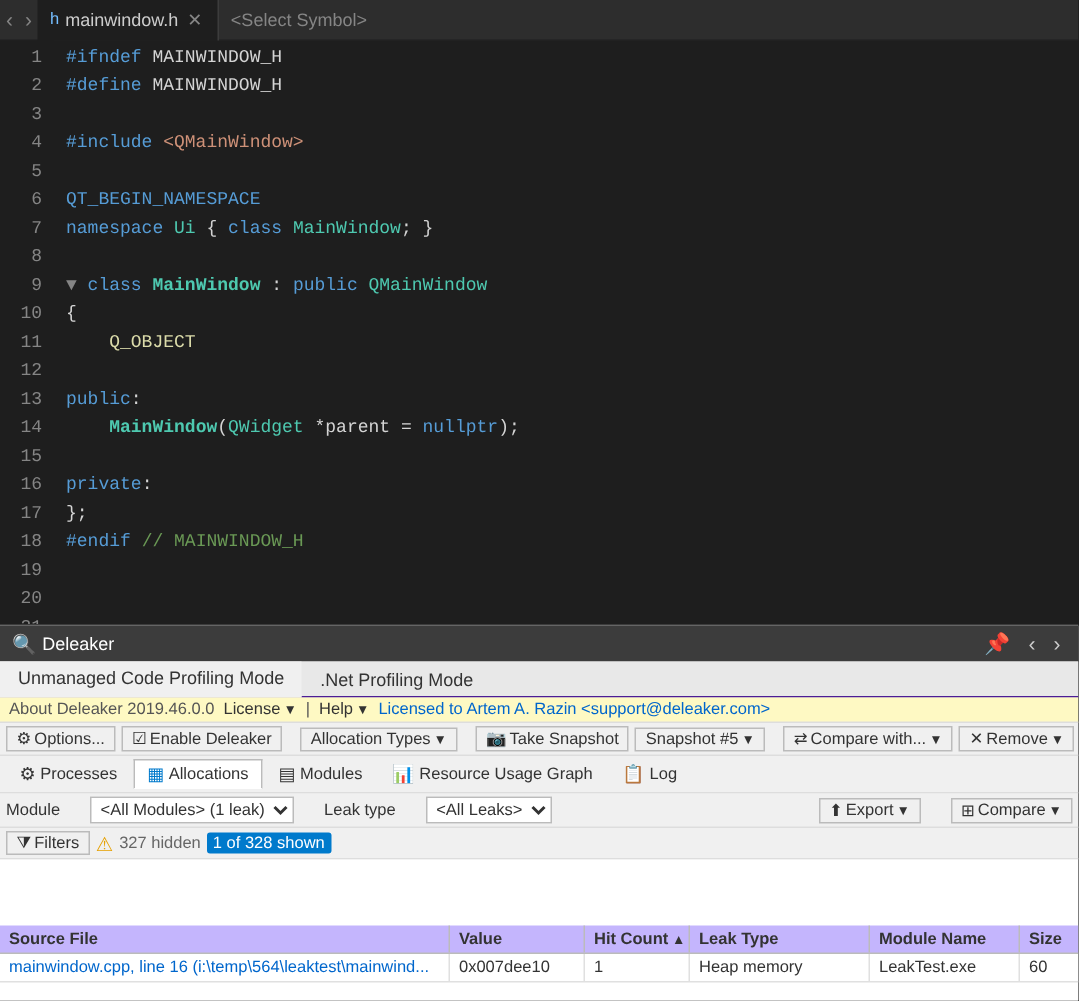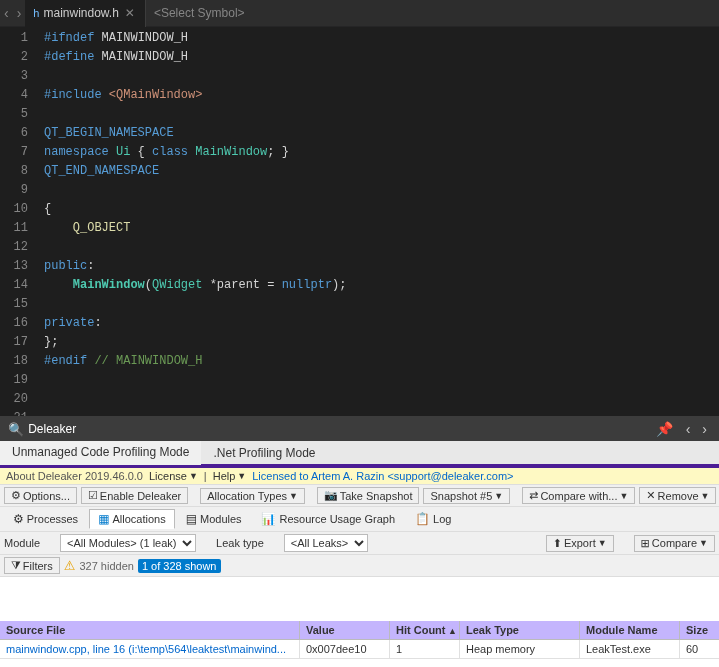--- a/index.html
+++ b/index.html
@@ -28,21 +28,21 @@
     .tab-select-symbol { color: #858585; padding: 0 8px; font-size: 12px; }
 
     
     .deleaker-panel { background: #f0f0f0; color: #000; height: 277px; display: flex; flex-direction: column; }
 
     
     .deleaker-titlebar { background: #3c3c3c; color: #fff; height: 24px; display: flex; align-items: center; padding: 0 8px; font-size: 12px; gap: 4px; }
     .titlebar-btn { background: none; border: none; color: #ccc; cursor: pointer; padding: 0 4px; font-size: 14px; }
 
     
-    .mode-tabs { background: #e8e8e8; display: flex; align-items: center; border-bottom: 4px solid #4c1d95; }
+    .mode-tabs { background: #e8e8e8; display: flex; align-items: center; border-bottom: 1px solid #4c1d95; }
     .mode-tab { padding: 4px 12px; font-size: 12px; cursor: pointer; border: none; background: none; color: #333; }
     .mode-tab.active { background: #f0f0f0; border-bottom: 2px solid #f0f0f0; margin-bottom: -1px; font-weight: 500; }
 
     
     .toolbar-row { display: flex; align-items: center; padding: 2px 4px; gap: 4px; border-bottom: 1px solid #ddd; background: #f0f0f0; flex-wrap: nowrap; }
     .toolbar-btn { background: #f0f0f0; border: 1px solid #bbb; padding: 1px 6px; font-size: 11px; cursor: pointer; display: flex; align-items: center; gap: 2px; color: #333; white-space: nowrap; }
     .toolbar-separator { width: 1px; height: 16px; background: #bbb; margin: 0 2px; }
 
     
     .about-row { background: #fef9c3; padding: 2px 6px; font-size: 11px; color: #555; display: flex; align-items: center; gap: 6px; border-bottom: 1px solid #ddd; }
@@ -121,22 +121,22 @@
 
   </div>
   <div class="code-content">
     <div class="code-line"><span class="kw">#ifndef</span> MAINWINDOW_H</div>
     <div class="code-line"><span class="kw">#define</span> MAINWINDOW_H</div>
     <div class="code-line"> </div>
     <div class="code-line"><span class="kw">#include</span> <span class="inc">&lt;QMainWindow&gt;</span></div>
     <div class="code-line"> </div>
     <div class="code-line"><span class="kw">QT_BEGIN_NAMESPACE</span></div>
     <div class="code-line"><span class="kw">namespace</span> <span class="ns">Ui</span> { <span class="kw">class</span> <span class="cls">MainWindow</span>; }</div>
-    <div class="code-line"><span class="kw">QT_END_NAMESPACE</span></div>
-    <div class="code-line"> </div>
+    <div class="code-line"> </div>
+    <div class="code-line"><span style="color:#858585">▼</span> <span class="kw">class</span> <span class="cls" style="font-weight:bold">MainWindow</span> : <span class="kw">public</span> <span class="cls">QMainWindow</span></div>
     <div class="code-line">{</div>
     <div class="code-line">    <span class="fn">Q_OBJECT</span></div>
     <div class="code-line"> </div>
     <div class="code-line"><span class="kw">public</span>:</div>
     <div class="code-line">    <span class="cls" style="font-weight:bold">MainWindow</span>(<span class="cls">QWidget</span> *parent = <span class="kw">nullptr</span>);</div>
     <div class="code-line"> </div>
     <div class="code-line"><span class="kw">private</span>:</div>
     <div class="code-line">};</div>
     <div class="code-line"><span class="kw">#endif</span> <span class="comment">// MAINWINDOW_H</span></div>
 

